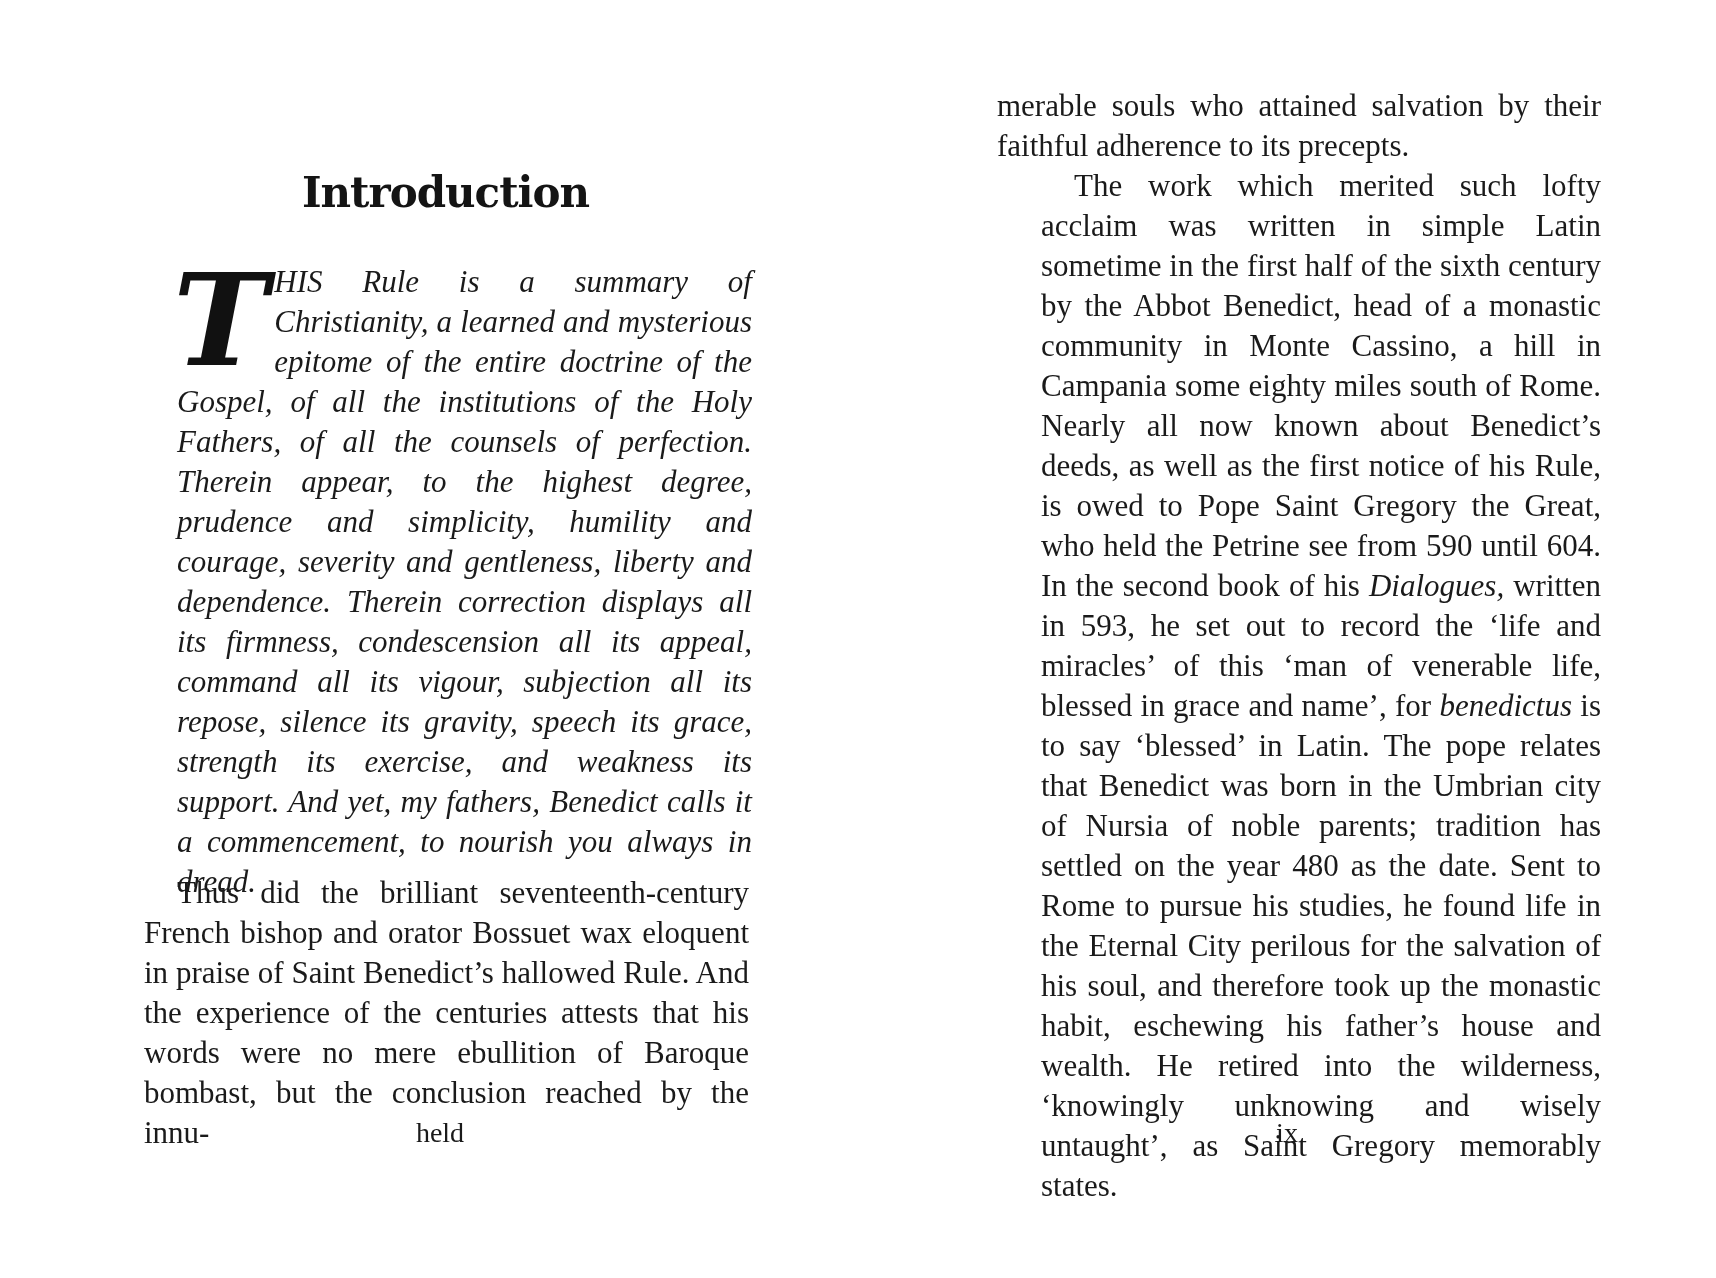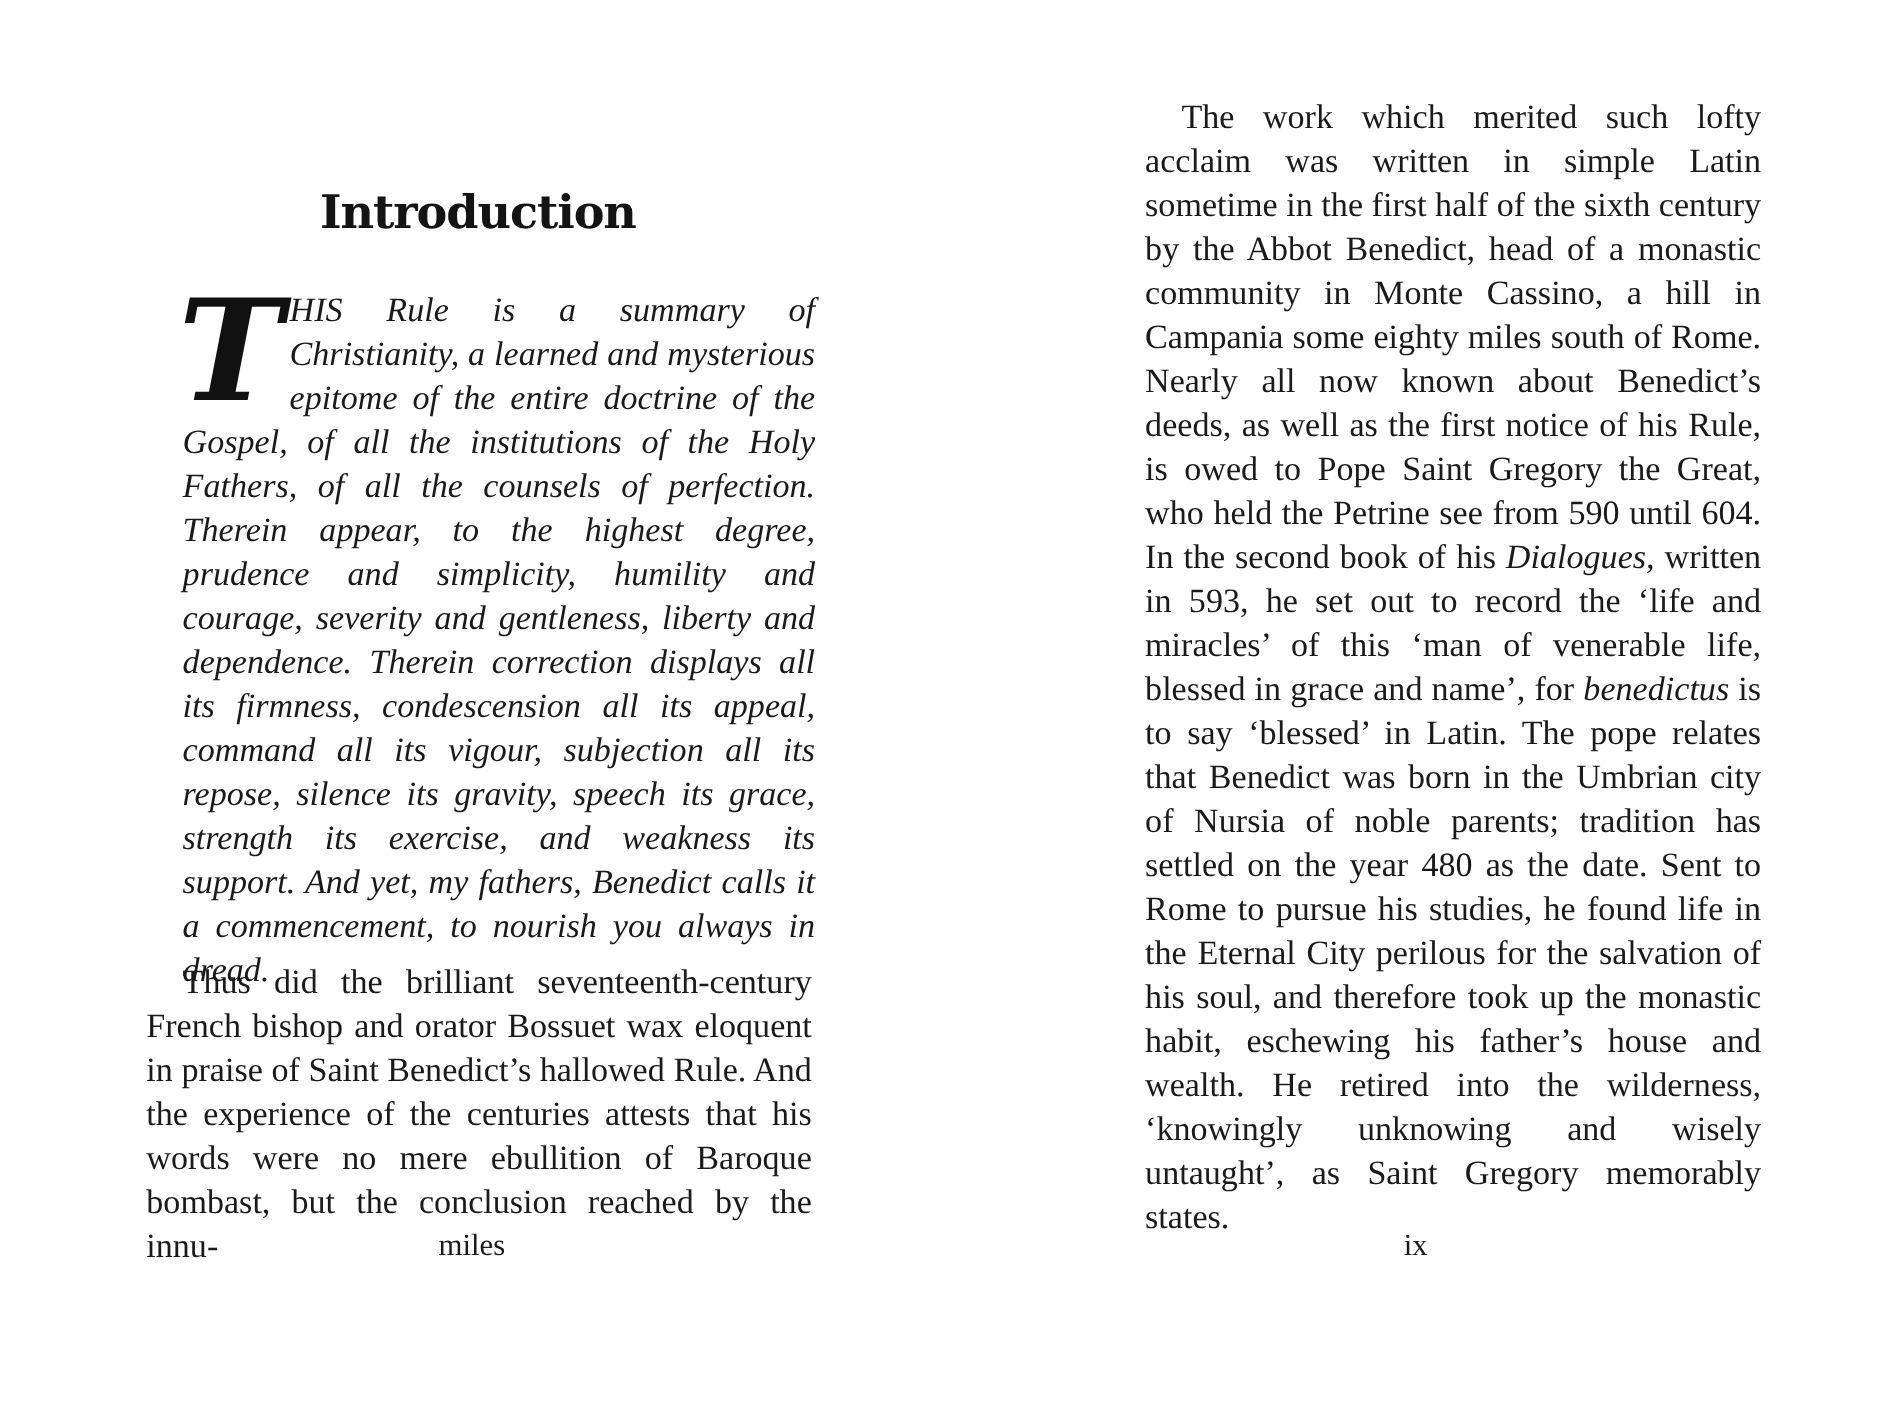--- a/index.html
+++ b/index.html
@@ -1,18 +1,18 @@
 <!DOCTYPE html>
 <html><head>
   <meta charset="utf-8">
   <style>
     html, body { margin: 0; padding: 0; background: #ffffff; }
     body { width: 1716px; height: 1278px; position: relative; overflow: hidden; color: #1a1a1a; font-family: "DejaVu Serif", serif; }
     .page { position: absolute; top: 0; height: 1278px; }
-    #left-page { left: 4px; width: 858px; }
+    #left-page { left: 15px; width: 858px; }
     #right-page { left: 858px; width: 858px; }
     .heading { position: absolute; top: 168px; left: 128px; width: 605px; text-align: center; font-family: "DejaVu Serif", serif; font-weight: bold; font-size: 42px; letter-spacing: -1px; color: #141414; }
     .epigraph { position: absolute; top: 262px; left: 162px; width: 575px; font-family: "Liberation Serif", serif; font-style: italic; font-size: 31px; line-height: 40px; text-align: justify; color: #1a1a1a; }
     .dropcap { float: left; font-family: "DejaVu Serif", serif; font-style: italic; font-weight: bold; font-size: 128px; line-height: 104px; margin: 6px 6px 0 -4px; color: #111; }
     .body-text { position: absolute; font-family: "Liberation Serif", serif; font-size: 31px; line-height: 40px; text-align: justify; color: #1a1a1a; hyphens: manual; }
     #left-body { top: 842px; left: 129px; width: 605px; text-indent: 33px; }
     #right-body { top: 86px; left: 139px; width: 604px; }
     .para { margin: 0; }
     .indent { text-indent: 33px; margin-left: 44px; }
     em { font-style: italic; }
@@ -23,21 +23,22 @@
   </style>
 </head>
 <body>
 
 <div class="page" id="left-page">
   <div class="heading">Introduction</div>
   <div class="epigraph">
     <span class="dropcap">T</span><span>HIS Rule is a summary of Christianity, a learned and mysterious epitome of the entire doctrine of the Gospel, of all the institutions of the Holy Fathers, of all the counsels of perfection. Therein appear, to the highest degree, prudence and simplicity, humility and courage, severity and gentleness, liberty and dependence. Therein correction displays all its firmness, condescension all its appeal, command all its vigour, subjection all its repose, silence its gravity, speech its grace, strength its exercise, and weakness its support. And yet, my fathers, Benedict calls it a commencement, to nourish you always in dread.</span>
   </div>
   <p class="body-text" id="left-body">Thus did the brilliant seventeenth-century French bishop and orator Bossuet wax eloquent in praise of Saint Benedict’s hallowed Rule. And the experience of the centuries attests that his words were no mere ebullition of Baroque bombast, but the conclusion reached by the innu-</p>
-  <div class="folio"><span>miles</span></div>
+  <div class="folio"><span>held</span></div>
 </div>
 
 <div class="page" id="right-page">
   <div class="body-text" id="right-body">
+    <p class="para">merable souls who attained salvation by their faithful adherence to its precepts.</p>
     <p class="para indent"><span>The work which merited such lofty acclaim was written in simple Latin sometime in the first half of the sixth century by the Abbot Benedict, head of a monastic community in Monte Cassino, a hill in Campania some eighty miles south of Rome. Nearly all now known about Benedict’s deeds, as well as the first notice of his Rule, is owed to Pope Saint Gregory the Great, who held the Petrine see from 590 until 604. In the second book of his </span><em>Dialogues,</em><span> written in 593, he set out to record the ‘life and miracles’ of this ‘man of venerable life, blessed in grace and name’, for </span><em>benedictus</em><span> is to say ‘blessed’ in Latin. The pope relates that Benedict was born in the Umbrian city of Nursia of noble parents; tradition has settled on the year 480 as the date. Sent to Rome to pursue his studies, he found life in the Eternal City perilous for the salvation of his soul, and therefore took up the monastic habit, eschewing his father’s house and wealth. He retired into the wilderness, ‘knowingly unknowing and wisely untaught’, as Saint Gregory memorably states.</span></p>
   </div>
   <div class="folio"><span>ix</span></div>
 </div>
 
 </body></html>

